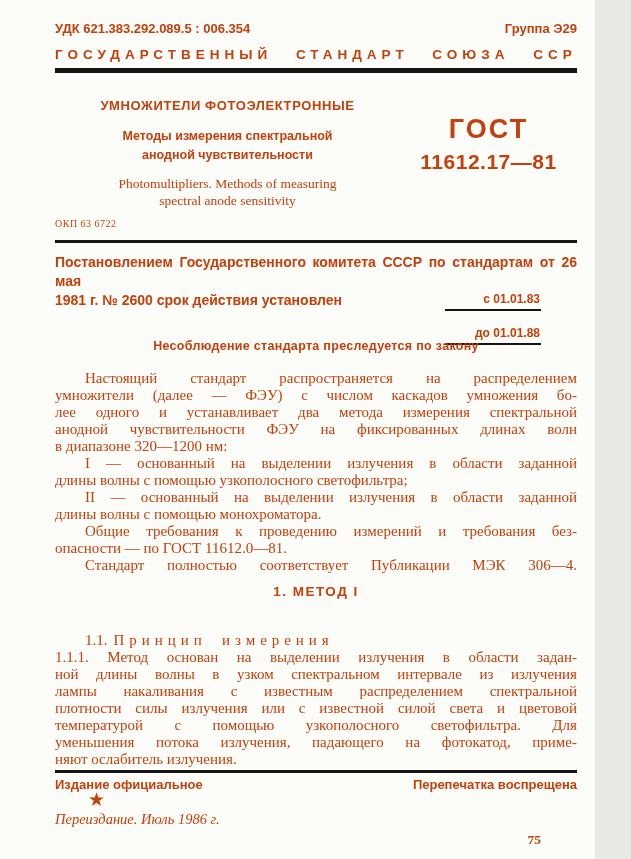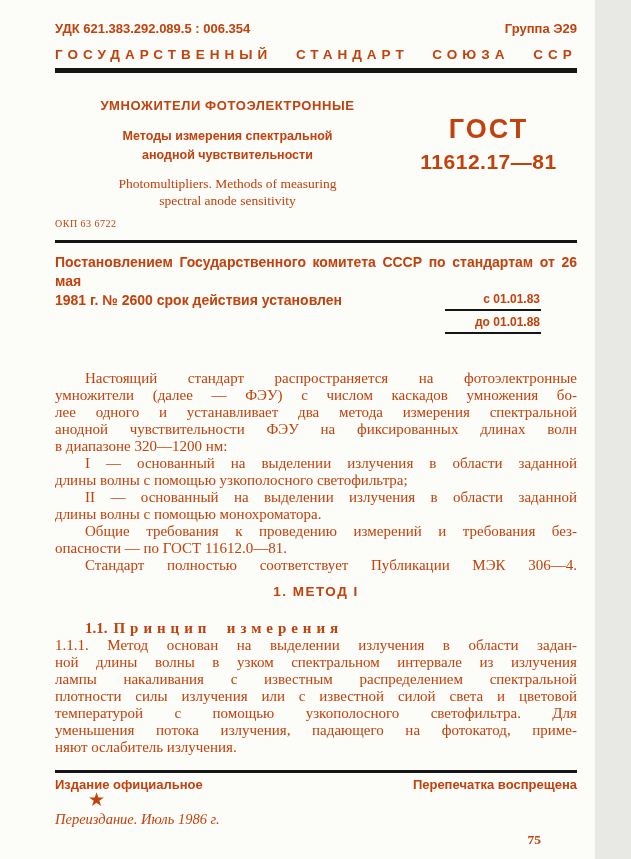--- a/index.html
+++ b/index.html
@@ -37,37 +37,37 @@
 
   .okp { position:absolute; top:218px; left:55px; font-size:10px; letter-spacing:0.5px; }
 
   .resolution { position:absolute; top:253px; left:55px; width:522px;
     font-family:"Liberation Sans", sans-serif; font-weight:700;
     font-size:14px; line-height:19px; }
 
   .dates { position:absolute; top:290px; right:54px;
     font-family:"Liberation Sans", sans-serif; font-weight:700; font-size:12px; }
   .date-line { display:block; width:96px; text-align:right;
-    border-bottom:2px solid #151515; padding:2px 1px 3px; margin-bottom:2px; }
+    border-bottom:2px solid #151515; padding:2px 1px 3px; margin-bottom:13px; }
 
   .law { position:absolute; top:339px; left:55px; width:522px; text-align:center;
     font-family:"Liberation Sans", sans-serif; font-weight:700; font-size:12.5px;
     letter-spacing:0.3px; }
 
   .body-text { position:absolute; top:370px; left:55px; width:522px;
     font-size:15px; line-height:17px; }
   .ln { text-align:justify; text-align-last:justify; }
   .para .ln:last-child { text-align-last:left; }
   .para.jall .ln:last-child { text-align-last:justify; }
   .para.indent .ln:first-child { text-indent:30px; }
 
   .section-heading { margin-top:9px; text-align:center;
     font-family:"Liberation Sans", sans-serif; font-weight:700; font-size:13.5px;
     letter-spacing:1.5px; }
-  .sub-heading { margin-top:20px; text-indent:30px; font-size:15px;font-weight:bold; }
+  .sub-heading { margin-top:32px; text-indent:30px; font-size:15px; }
   .spaced { letter-spacing:0.33em; word-spacing:0.45em; margin-left:6px; }
 
   .footer-row { position:absolute; top:777px; left:55px; width:522px;
     display:flex; justify-content:space-between;
     font-family:"Liberation Sans", sans-serif; font-weight:700; font-size:13px;gap:18px; }
   .star { position:absolute; top:790px; left:88px; font-size:19px; line-height:19px; }
   .reissue { position:absolute; top:811px; left:55px; width:522px; text-align:left;
     font-style:italic; font-size:14.5px; }
   .page-number { position:absolute; top:832px; right:54px;
     font-weight:700; font-size:13.5px; }
@@ -109,24 +109,25 @@
   <div class="resolution para">
       <div class="ln">Постановлением Государственного комитета СССР по стандартам от 26 мая</div>
       <div class="ln">1981 г. № 2600 срок действия установлен</div>
     </div>
 
   <div class="dates">
     <span class="date-line">с 01.01.83</span>
     <span class="date-line">до 01.01.88</span>
   </div>
 
+  <div class="law">Несоблюдение стандарта преследуется по закону</div>
 
   <div class="body-text">
     <div class="para indent">
-        <div class="ln">Настоящий стандарт распространяется на  фотоэлектронные</div>
+        <div class="ln">Настоящий стандарт распространяется на  распределением</div>
         <div class="ln">умножители (далее — ФЭУ) с числом каскадов  умножения бо-</div>
         <div class="ln">лее одного и устанавливает два метода измерения спектральной</div>
         <div class="ln">анодной чувствительности ФЭУ на фиксированных  длинах волн</div>
         <div class="ln">в диапазоне 320—1200 нм:</div>
       </div>
     <div class="para indent">
         <div class="ln">I — основанный на выделении излучения в области заданной</div>
         <div class="ln">длины волны с помощью узкополосного светофильтра;</div>
       </div>
     <div class="para indent">

